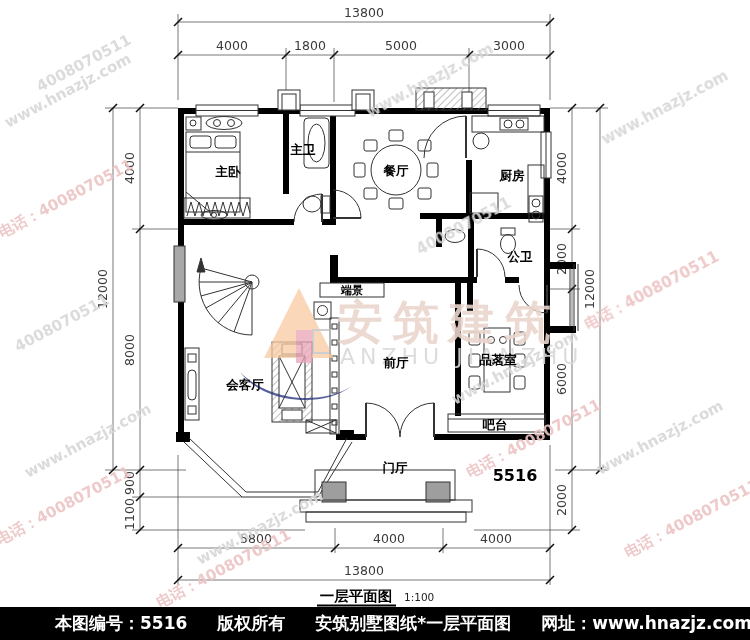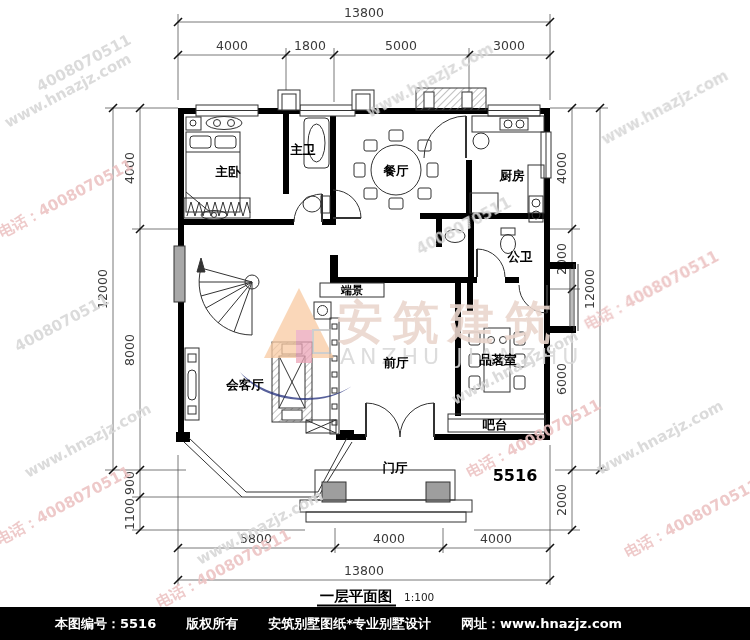--- a/index.html
+++ b/index.html
@@ -10,21 +10,21 @@
   .roomtxt{font-size:12.5px;font-weight:bold;fill:#000;}
   .smalltxt{font-size:11px;font-weight:bold;fill:#000;}
   .wm{font-size:15px;fill:#d7d7d7;font-weight:bold;}
   .wm-pink{fill:#ecc3c3;}
   .brandcn{font-size:46px;font-weight:bold;fill:#ead6cd;letter-spacing:10px;}
   .branden{font-size:22px;fill:#d9d9d9;letter-spacing:5px;}
   .plannum{font-size:16px;font-weight:bold;fill:#000;}
   .caption{font-size:14.5px;font-weight:bold;fill:#000;}
   .capscale{font-size:10.5px;fill:#222;}
   .footer{position:absolute;left:0;bottom:0;width:750px;height:33px;background:#000;
-          display:flex;align-items:center;color:#fff;font-weight:bold;font-size:13px;
+          display:flex;align-items:center;color:#fff;font-weight:bold;font-size:17px;
           padding-left:55px;box-sizing:border-box;gap:30px;white-space:nowrap;}
 </style>
 </head>
 <body>
 
 <div class="stage">
 <svg width="750" height="607" viewBox="0 0 750 607">
   <defs>
     <pattern id="hatch" width="5" height="5" patternUnits="userSpaceOnUse" patternTransform="rotate(45)">
       <line x1="0" y1="0" x2="0" y2="5" stroke="#8a8a8a" stroke-width="1.1"></line>
@@ -378,16 +378,16 @@
   <g>
     <text class="caption" x="356" y="601" text-anchor="middle">一层平面图</text>
     <line x1="317" y1="605.5" x2="396" y2="605.5" stroke="#000" stroke-width="2"></line>
     <text class="capscale" x="404" y="601">1:100</text>
   </g>
 </svg>
 
 <div class="footer">
   <span>本图编号：5516</span>
   <span>版权所有</span>
-  <span>安筑别墅图纸*专业别墅设计</span>
+  <span>安筑别墅图纸*一层平面图</span>
   <span>网址：www.hnazjz.com</span>
 </div>
 </div>
 
 </body></html>

